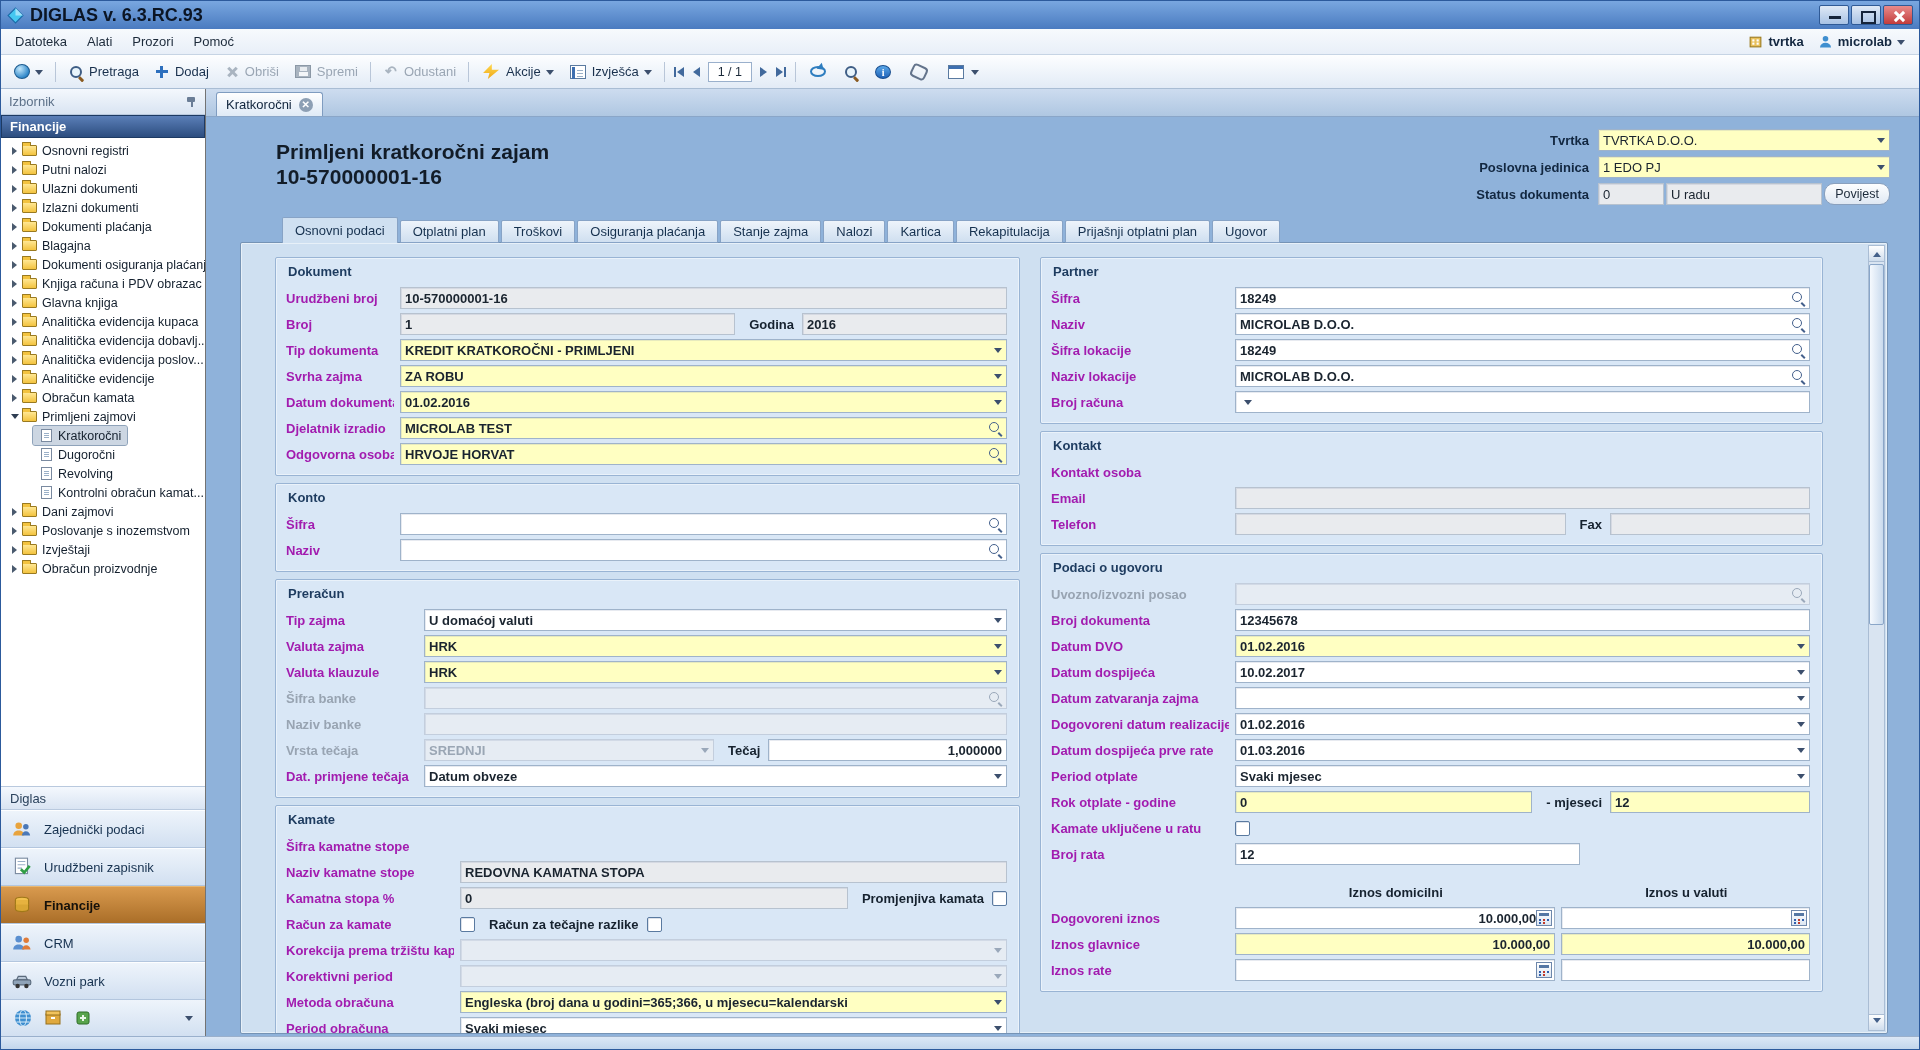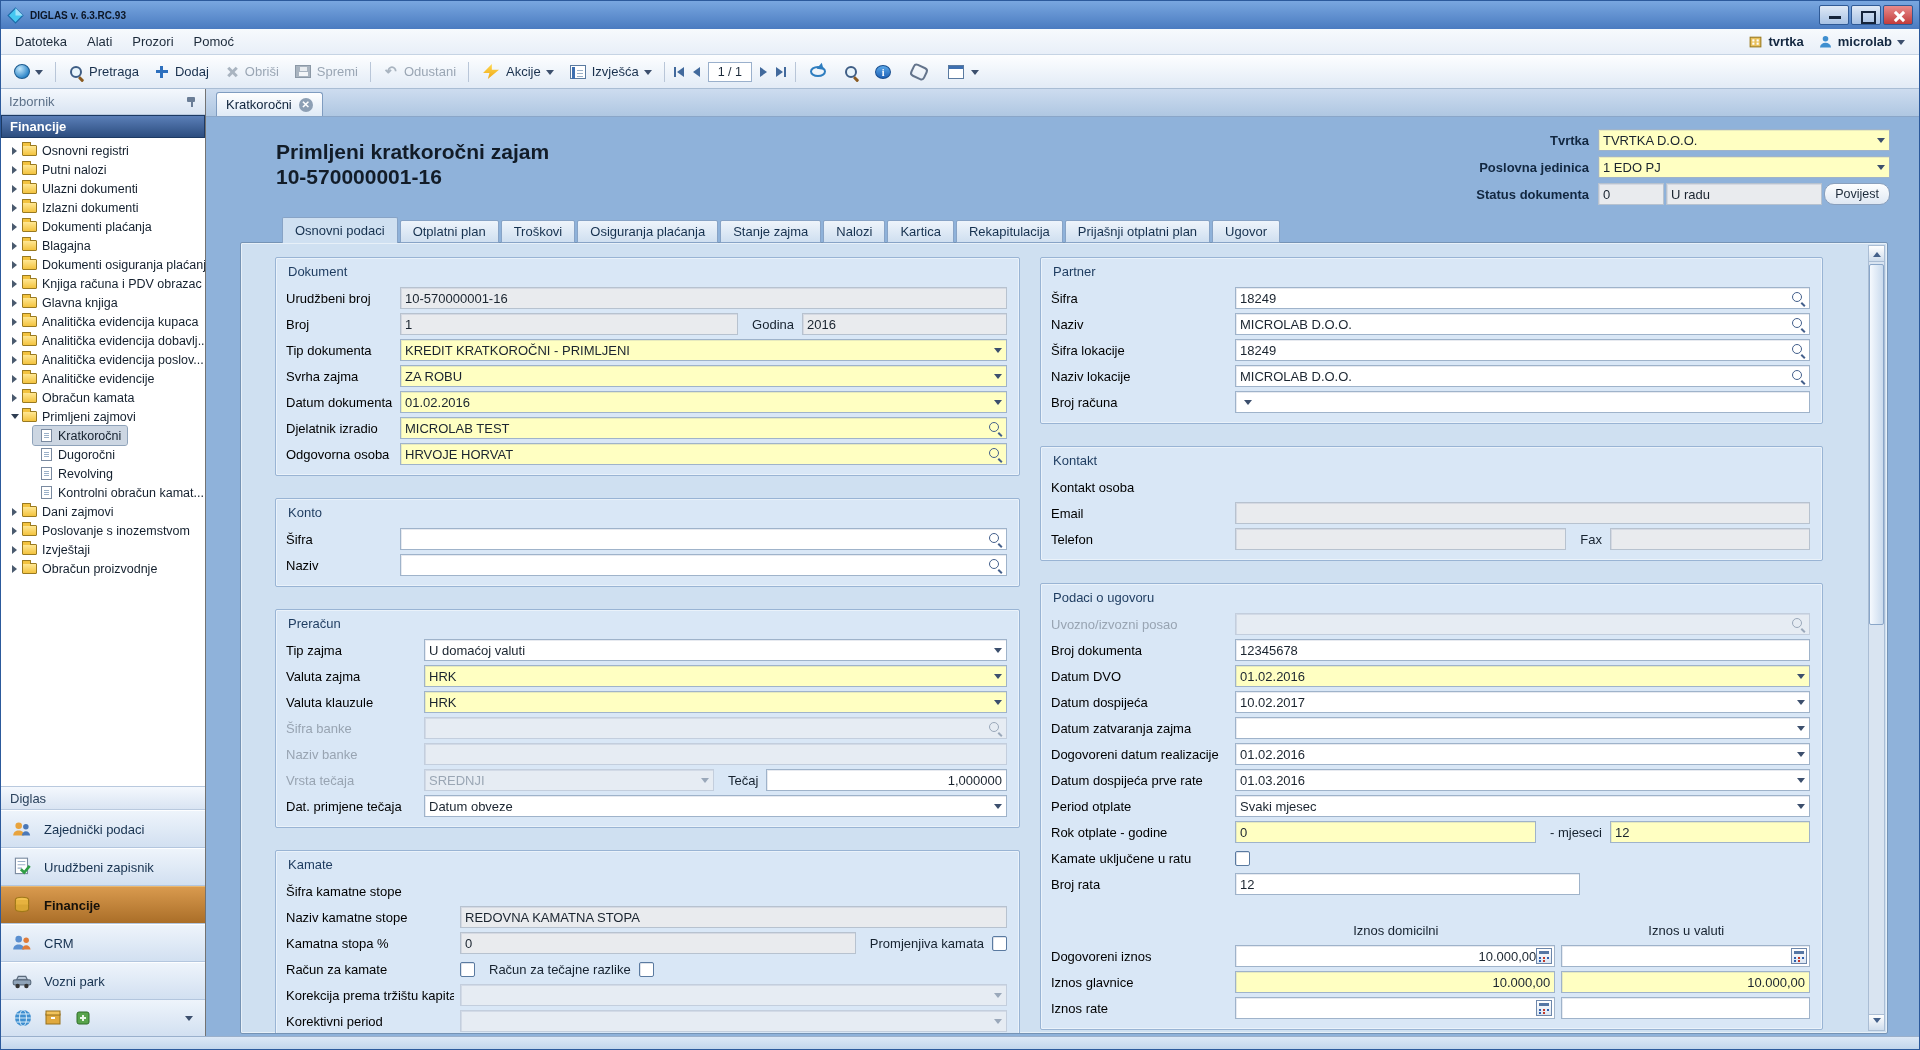--- a/index.html
+++ b/index.html
@@ -4,21 +4,21 @@
 <style>
   * { margin:0; padding:0; box-sizing:border-box; }
   html,body { width:1920px; height:1050px; overflow:hidden; }
   body { font-family:"Liberation Sans", sans-serif; font-size:13px; color:#1c2a3a; background:#8fb2da; }
 
   .window { width:1920px; height:1050px; border:1px solid #2c5a9c; display:flex; flex-direction:column; background:#8fb2da; }
 
   
   .titlebar { height:28px; flex:0 0 28px; background:linear-gradient(#79a7e0,#4a7bc0); display:flex; align-items:center; padding:0 6px; }
   .app-logo { width:17px; height:17px; margin-right:6px; display:inline-flex; }
-  .title-text { font-size:10px; font-weight:bold; color:#0b1524; }
+  .title-text { font-size:18px; font-weight:bold; color:#0b1524; }
   .win-btns { margin-left:auto; display:flex; gap:2px; }
   .wbtn { width:30px; height:20px; border:1px solid #2f5a96; border-radius:2px; background:linear-gradient(#dfe9f6,#a8c2e4); position:relative; cursor:default; }
   .wbtn.min::after { content:""; position:absolute; left:9px; bottom:5px; width:12px; height:3px; background:#15243a; }
   .wbtn.max::after { content:""; position:absolute; left:9px; top:5px; width:11px; height:9px; border:2px solid #15243a; }
   .wbtn.close { background:linear-gradient(#e98b8b,#c23b3b); }
   .wbtn.close::before, .wbtn.close::after { content:""; position:absolute; left:14px; top:4px; width:3px; height:13px; background:#fff; transform:rotate(45deg); }
   .wbtn.close::after { transform:rotate(-45deg); }
 
   
   .menubar { height:26px; flex:0 0 26px; background:linear-gradient(#f7fafd,#e8eff8); border-bottom:1px solid #c6d4e4; display:flex; align-items:center; padding:0 4px; }
@@ -107,29 +107,29 @@
   .hf-label { flex:1; text-align:right; font-weight:bold; color:#122740; padding-right:9px; }
   .hf-field { flex:0 0 292px; }
   .hf-group { flex:0 0 292px; display:flex; gap:2px; }
   .btn { font-family:inherit; font-size:12.5px; color:#1c2a3a; border:1px solid #8aa0bd; background:linear-gradient(#fdfeff,#dfe8f3); padding:0 10px; height:22px; border-radius:10px; }
 
   .tabs { margin-left:76px; display:flex; align-items:flex-end; height:26px; flex:0 0 26px; position:relative; z-index:2; margin-bottom:-1px; }
   .tab { height:23px; padding:3px 12px 0; margin-right:2px; background:linear-gradient(#eef4fb,#cfdff0); border:1px solid #87a3c6; border-bottom:1px solid #87a3c6; border-radius:2px 2px 0 0; font-size:13px; color:#16314f; white-space:nowrap; }
   .tab.active { height:26px; padding-top:5px; background:#cfe0f1; border-bottom:none; z-index:3; }
 
   .panel { position:relative; flex:1; margin:0 31px 2px 34px; border:1px solid #7593b5; border-radius:2px; background:#cfe0f1; box-shadow:inset 0 0 0 1px rgba(255,255,255,.5); padding:14px 20px 8px 34px; display:flex; gap:20px; min-height:0; overflow:hidden; }
-  .col { display:flex; flex-direction:column; gap:22px; min-width:0; }
+  .col { display:flex; flex-direction:column; gap:7px; min-width:0;font-weight:bold; }
   .col-left { flex:0 0 745px; }
   .col-right { flex:1; margin-right:44px; }
 
   .group { border:1px solid #99b4d4; background:#d9e7f6; border-radius:2px; padding:3px 12px 8px 10px; box-shadow:inset 0 0 0 1px rgba(255,255,255,.45); }
   .gtitle { font-size:13px; color:#1d3b5f; padding:3px 0 6px 2px; }
   .frow { display:flex; align-items:center; min-height:26px; gap:6px; }
-  .frow.gap-top { margin-top:20px; }
-  .flabel { flex:0 0 110px; font-size:13px; color:#000000; white-space:nowrap; overflow:hidden; }
+  .frow.gap-top { margin-top:12px; }
+  .flabel { flex:0 0 110px; font-size:13px; color:#a21caf; white-space:nowrap; overflow:hidden; }
   .flabel.dis { color:#98a4b2; }
   .lg0 .flabel, .lg1 .flabel { flex:0 0 108px; }
   .lg2 .flabel { flex:0 0 132px; }
   .lg3 .flabel { flex:0 0 168px; }
   .col-right .flabel { flex:0 0 178px; }
   .pre { white-space:nowrap; padding:0 2px 0 8px; color:#16222f; }
   .amt-head { text-align:center; color:#16222f; }
 
   .fld { height:22px; border:1px solid #9fb3ca; background:#fff; display:flex; align-items:center; padding:0 4px; min-width:0; box-shadow:inset 1px 1px 0 rgba(120,140,170,.18); }
   .fld .val { flex:1; white-space:nowrap; overflow:hidden; font-size:13px; color:#1a242f; }

